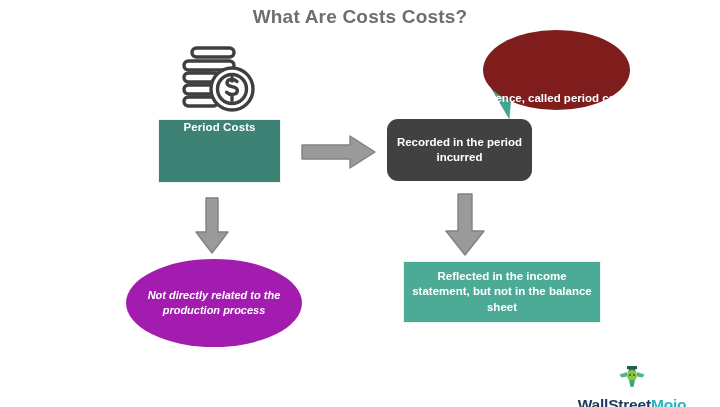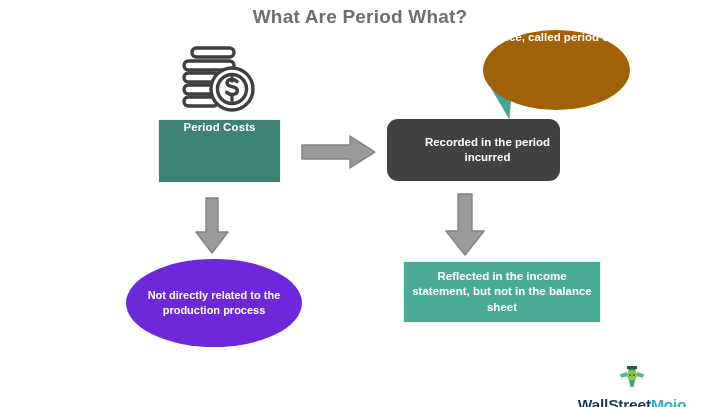--- a/index.html
+++ b/index.html
@@ -66,21 +66,20 @@
     position: absolute;
     left: 387px;
     top: 119px;
     width: 145px;
     height: 62px;
     background: #414141;
     border-radius: 11px;
     display: flex;
     align-items: center;
     justify-content: center;
-    padding-left: 28px;
   }
   #recorded-box .box-text {
     color: #ffffff;
     font-size: 11.5px;
     font-weight: bold;
     text-align: center;
     line-height: 1.3;
   }
 
   
@@ -90,24 +89,24 @@
     top: 30px;
     width: 147px;
     height: 80px;
   }
   #speech-bubble .bubble-body {
     position: absolute;
     left: 0;
     top: 0;
     width: 147px;
     height: 80px;
-    background: #a16207;
+    background: #7f1d1d;
     border-radius: 50% / 50%;
     display: flex;
-    align-items: flex-start;
+    align-items: flex-end;
     justify-content: center;
   }
   #speech-bubble .bubble-tail {
     position: absolute;
     left: 10px;
     top: 56px;
     width: 0;
     height: 0;
     border-left: 14px solid transparent;
     border-right: 8px solid transparent;
@@ -125,25 +124,26 @@
     padding-bottom: 4px;
   }
 
   
   #not-related-ellipse {
     position: absolute;
     left: 126px;
     top: 259px;
     width: 176px;
     height: 88px;
-    background: #6d28d9;
+    background: #a21caf;
     border-radius: 50%;
     display: flex;
     align-items: center;
     justify-content: center;
+    font-style: italic;
   }
   #not-related-ellipse .ellipse-text {
     color: #ffffff;
     font-size: 11px;
     font-weight: bold;
     text-align: center;
     line-height: 1.35;
     padding: 0 14px;
   }
 
@@ -196,21 +196,21 @@
     white-space: nowrap;
   }
   #logo .word-wall { color: #1b3a5c; }
   #logo .word-mojo { color: #2bb3c0; }
 </style>
 </head>
 <body>
 
 <div id="canvas">
 
-  <div id="page-title">What Are Period What?</div>
+  <div id="page-title">What Are Costs Costs?</div>
 
   <svg id="coins-icon" viewBox="0 0 84 72">
     <g fill="none" stroke="#3f3f3f" stroke-width="3.4" stroke-linecap="round" stroke-linejoin="round">
       <rect x="16" y="6" width="42" height="9" rx="4.5"></rect>
       <rect x="8" y="19" width="50" height="9" rx="4.5"></rect>
       <rect x="8" y="31" width="34" height="9" rx="4.5"></rect>
       <rect x="8" y="43" width="34" height="9" rx="4.5"></rect>
       <rect x="8" y="55" width="34" height="9" rx="4.5"></rect>
       <circle cx="56" cy="47" r="21" fill="#ffffff"></circle>
       <circle cx="56" cy="47" r="14.5"></circle>

